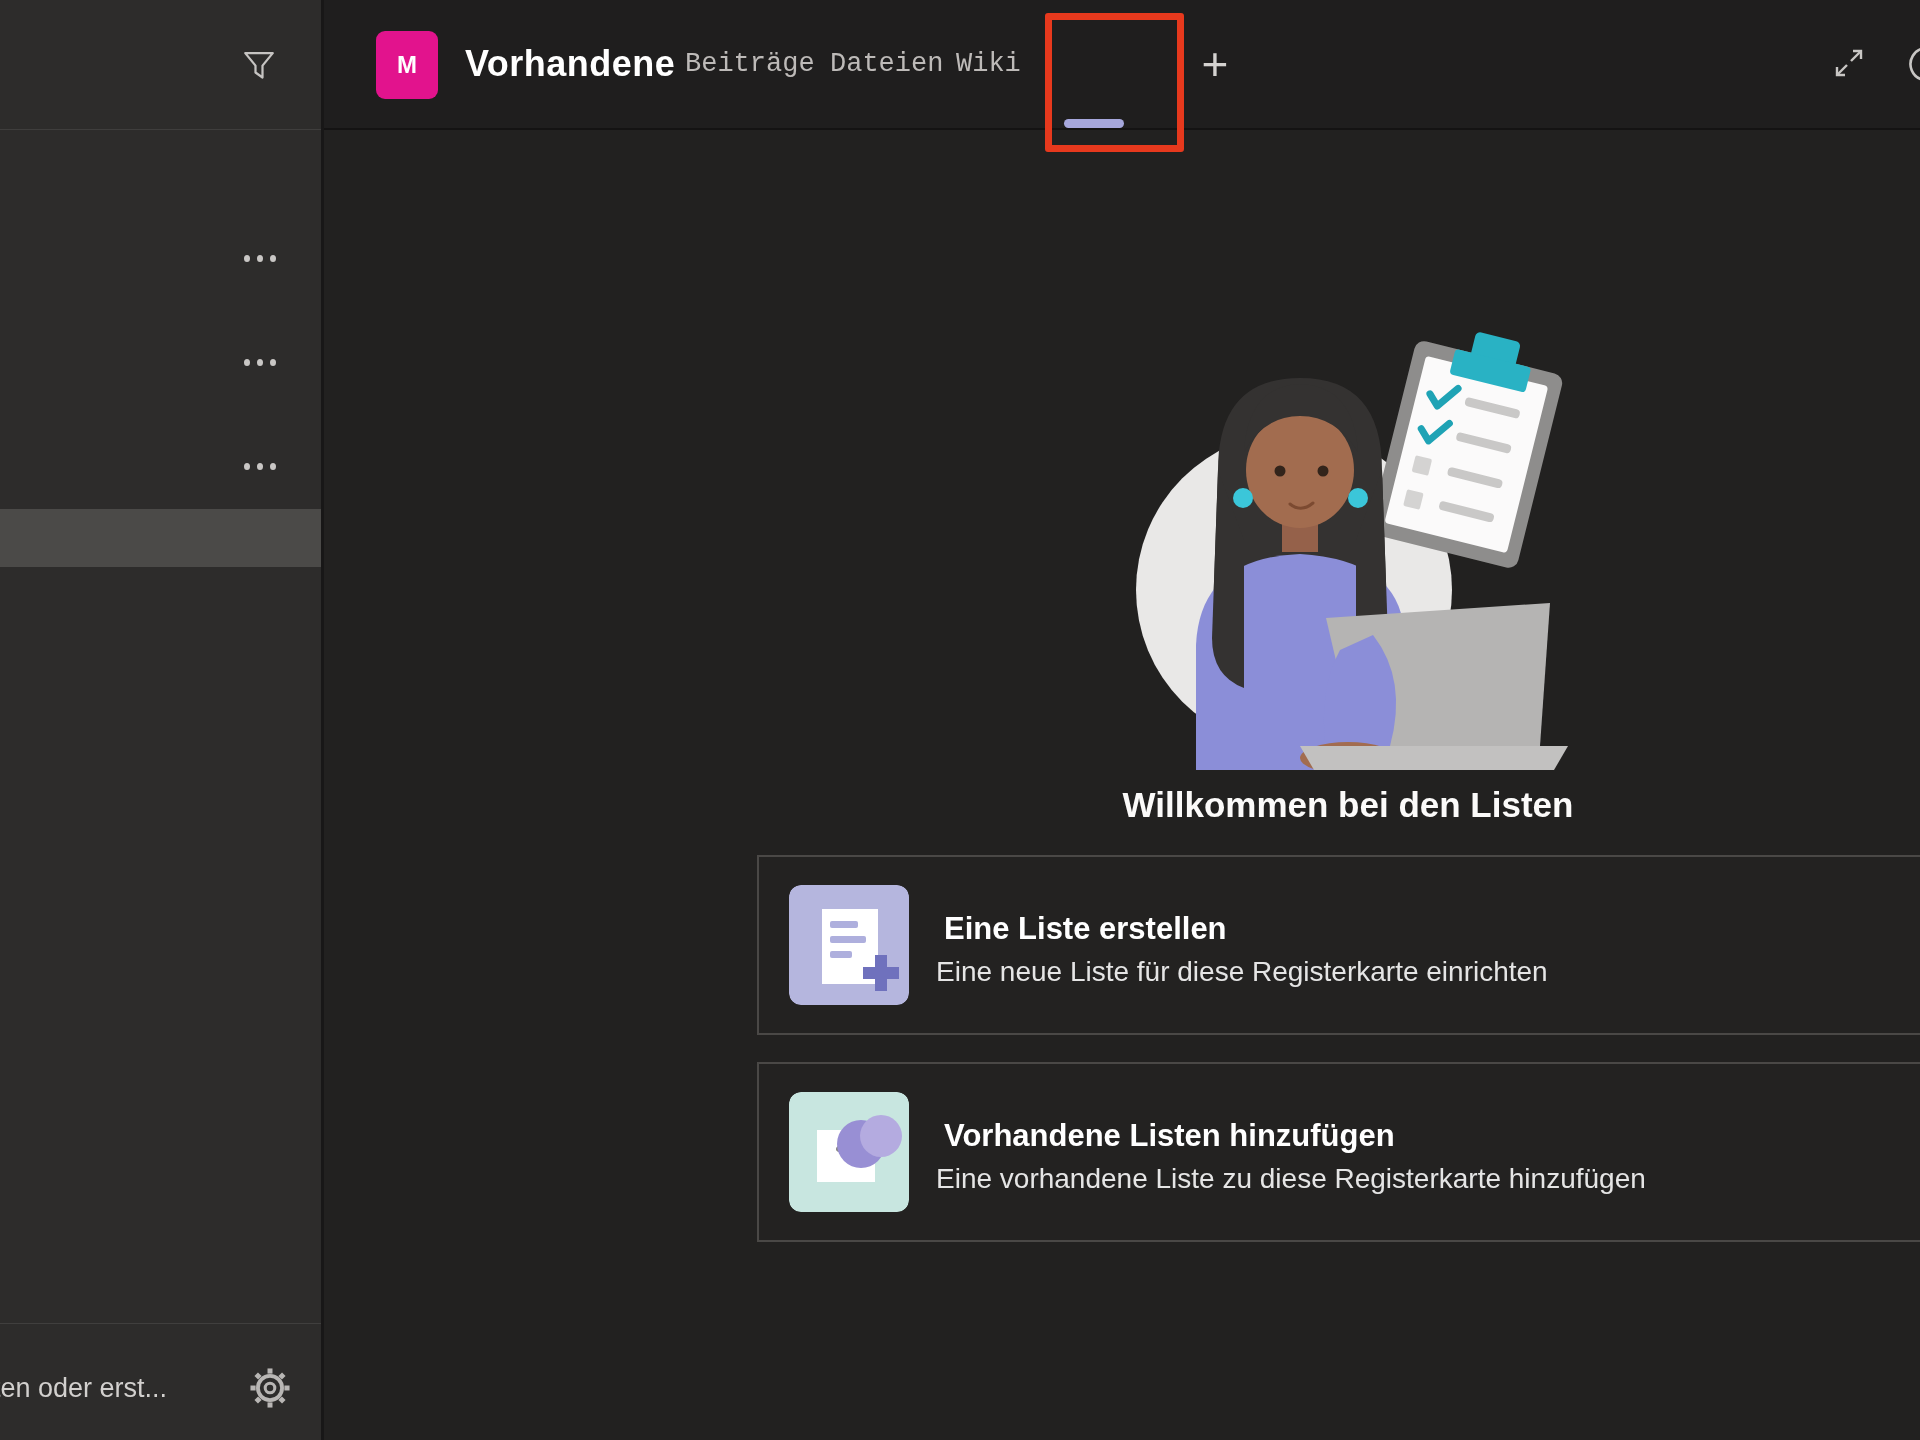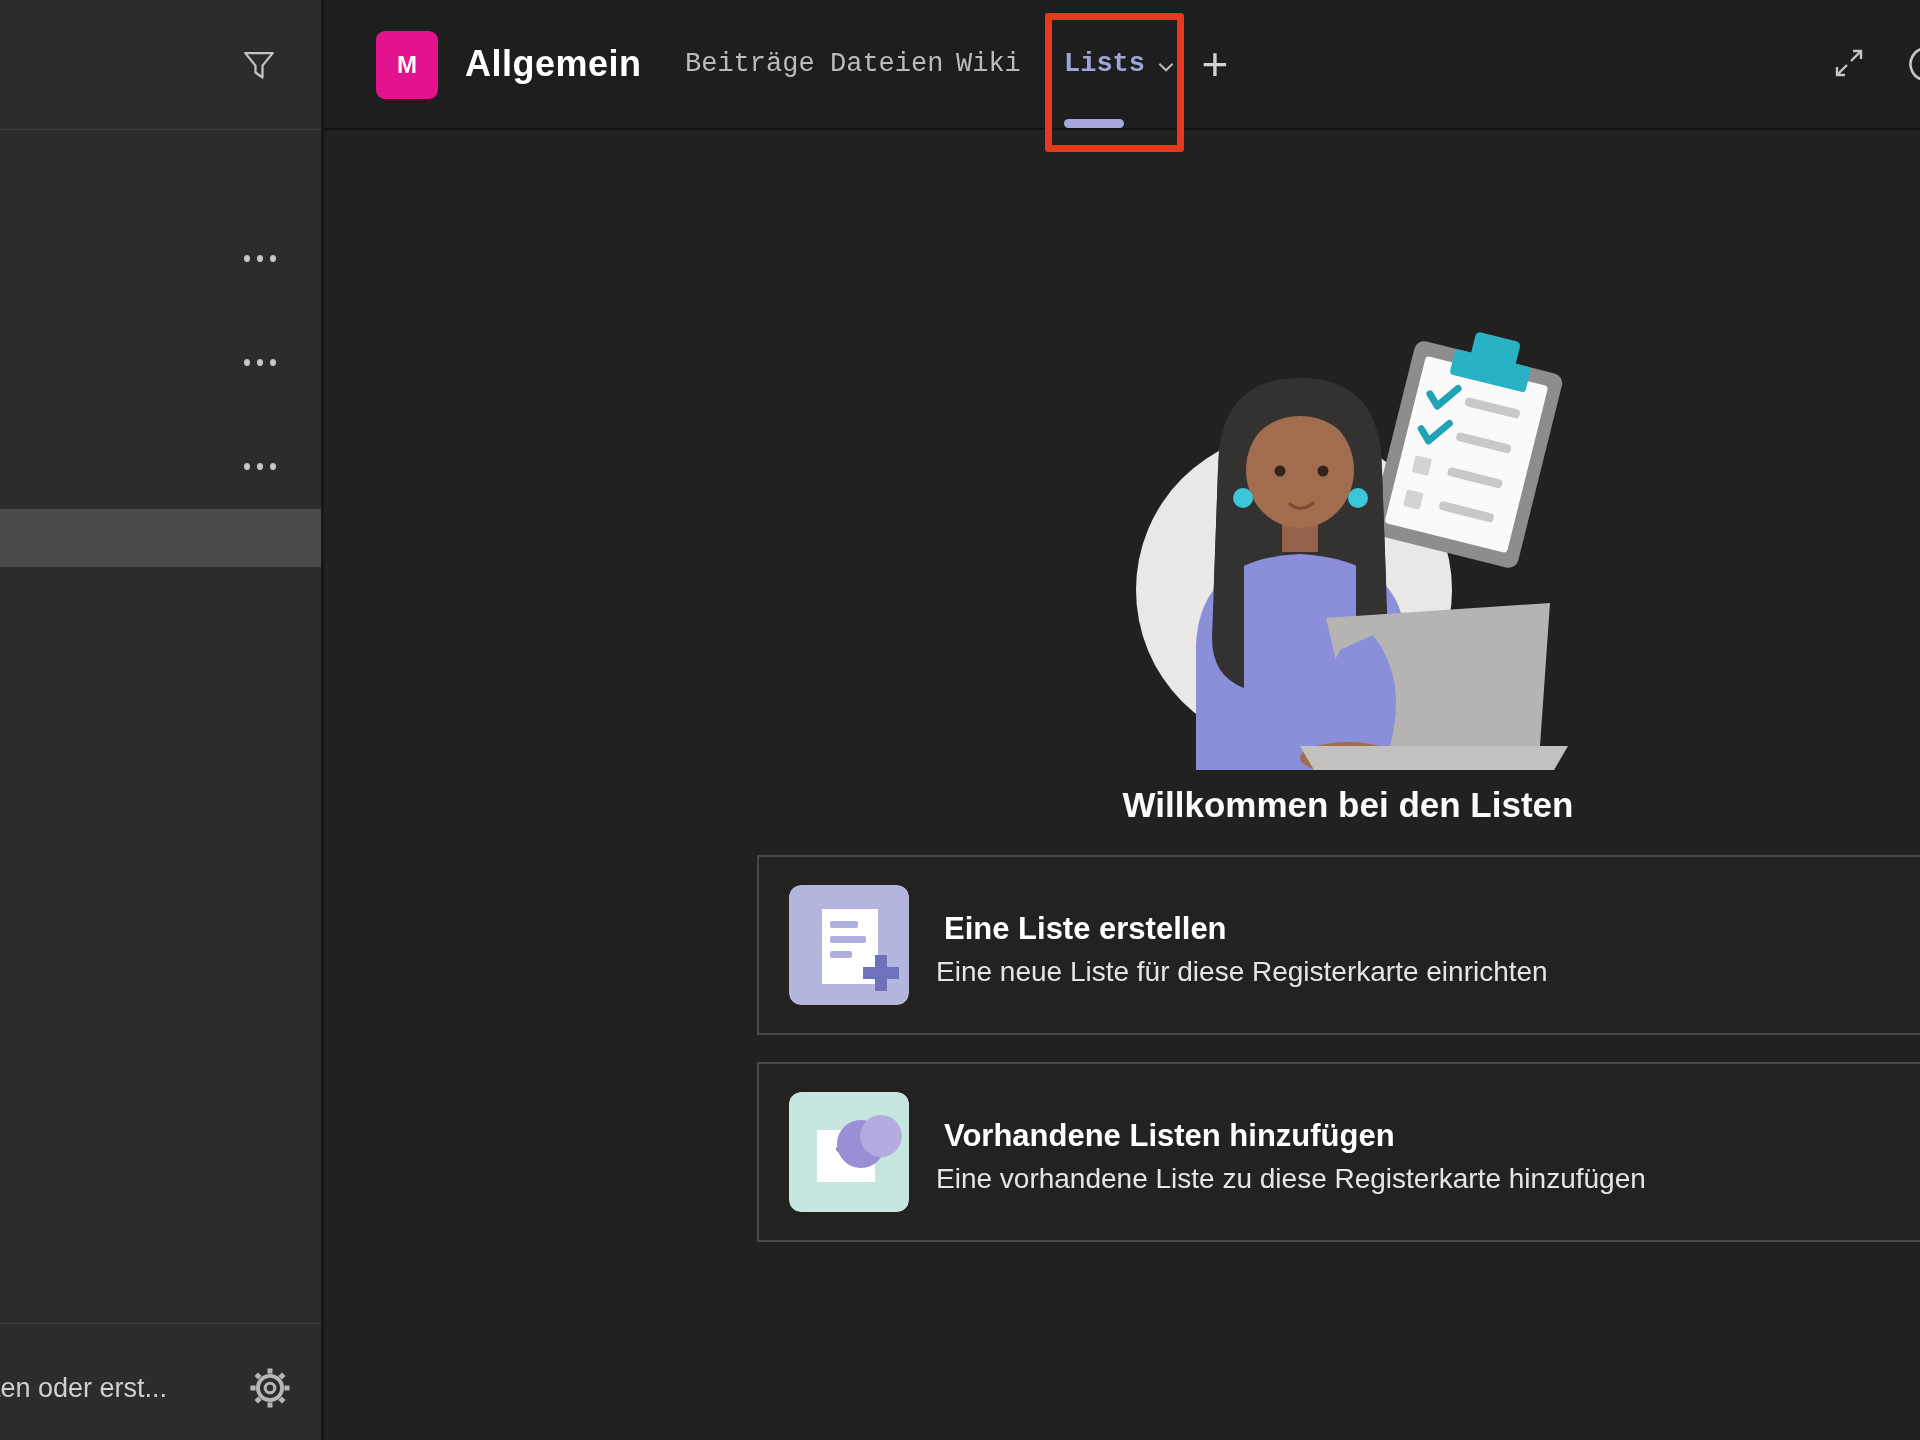--- a/index.html
+++ b/index.html
@@ -97,36 +97,30 @@
       </svg>
     </button>
   </div>
 </aside>
 <div class="sidebar-divider"></div>
 
 <header class="main-header">
   <div class="avatar">
     <span>M</span>
   </div>
-  <h1 class="page-title">Allgemein</h1>
+  <h1 class="page-title">Vorhandene</h1>
 
   <button class="tab" style="left:361px">
     <span>Beiträge</span>
   </button>
   <button class="tab" style="left:506px">
     <span>Dateien</span>
   </button>
   <button class="tab" style="left:632px">
     <span>Wiki</span>
-  </button>
-  <button class="tab active" style="left:740px">
-    <span>Lists</span>
-    <svg width="22" height="22" viewBox="0 0 20 20" style="margin:6px 0 0 10px">
-      <polyline points="4,7 10,13 16,7" fill="none" stroke="#bdbab8" stroke-width="1.8"></polyline>
-    </svg>
   </button>
   <span class="tab-underline"></span>
 
   <button class="add-tab">
     <span>+</span>
   </button>
 
   <button class="hdr-action" style="left:1507px">
     <svg width="36" height="36" viewBox="0 0 36 36" fill="none" stroke="#c8c6c4" stroke-width="2.4">
       <line x1="20" y1="16" x2="30" y2="6"></line>

